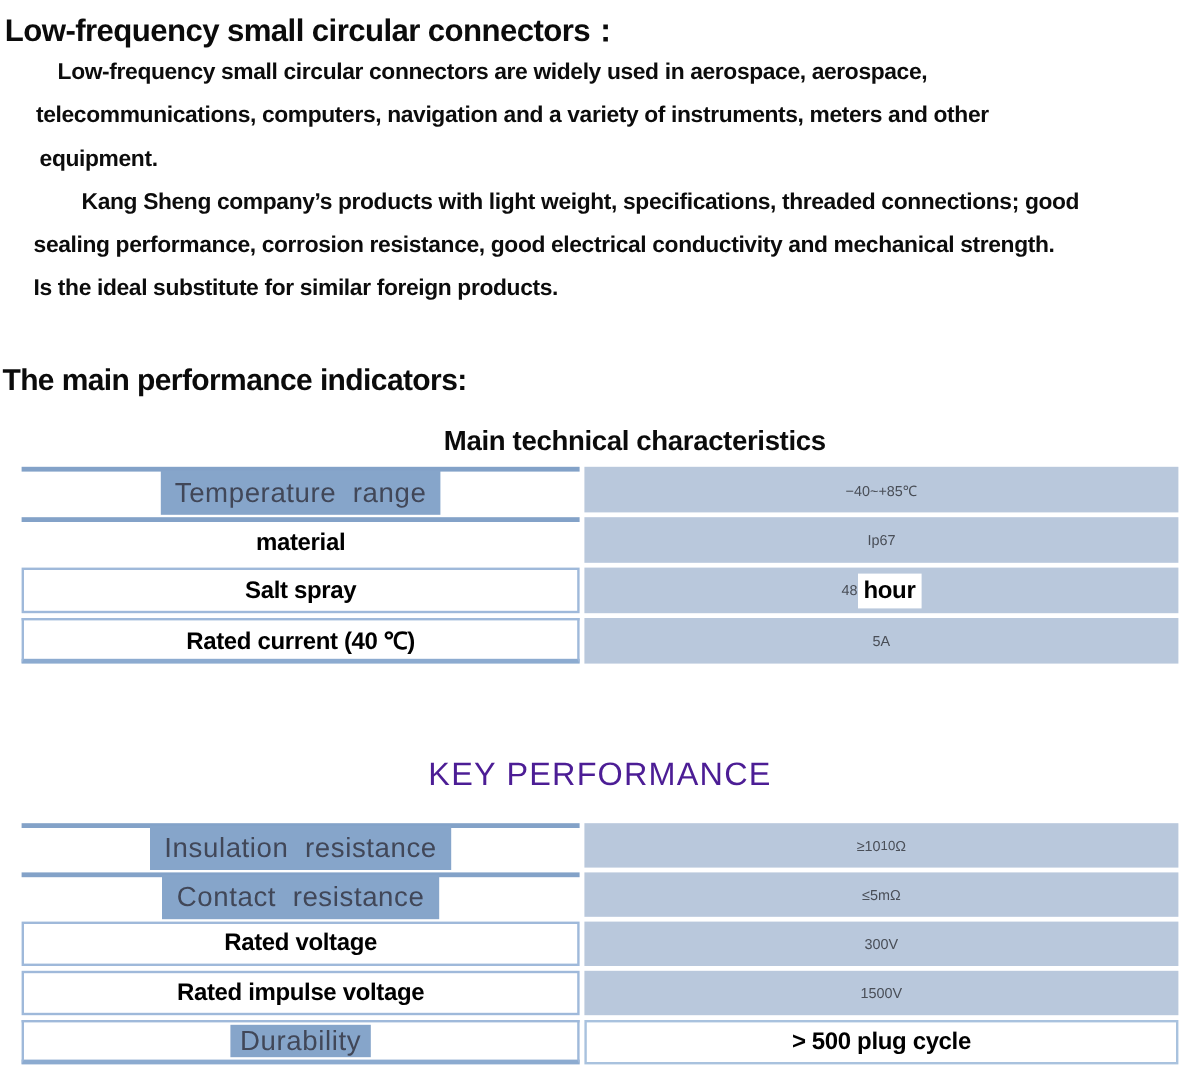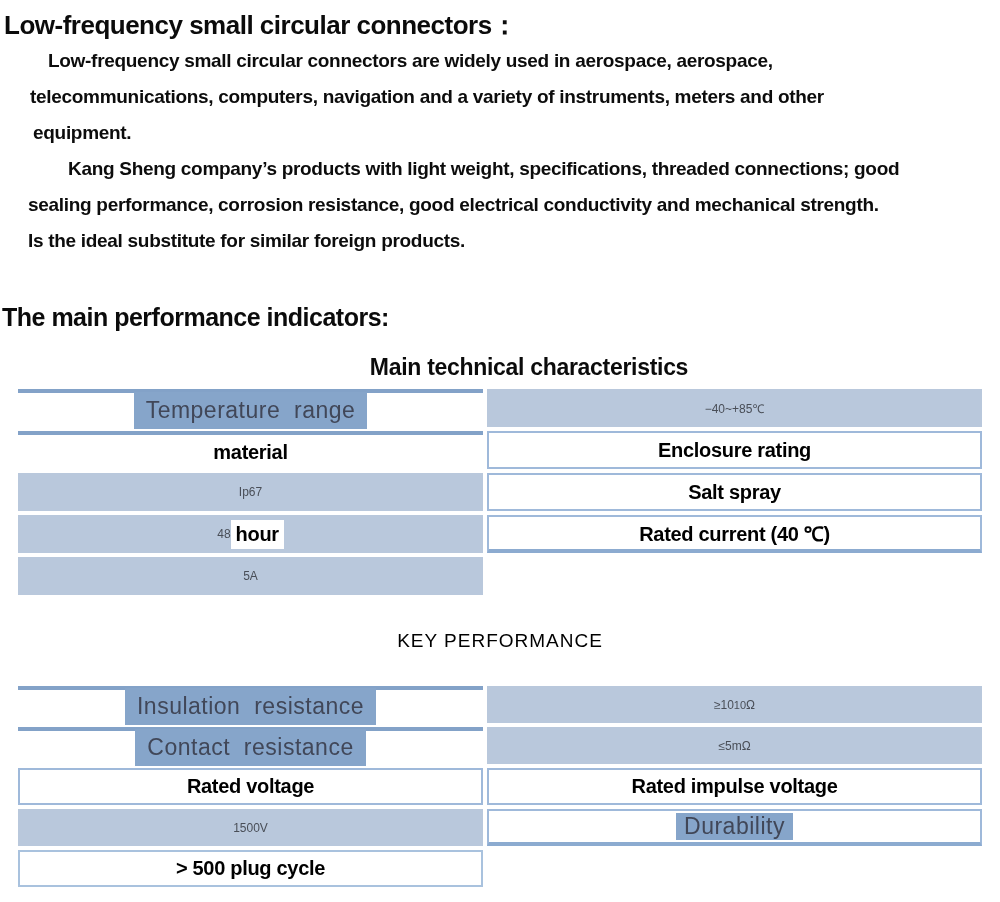--- a/index.html
+++ b/index.html
@@ -12,21 +12,21 @@
   .pl0{left:48px;top:50px;text-align:center;}
   .pl1{left:30px;top:86px;}
   .pl2{left:33px;top:122px;}
   .pl3{left:68px;top:158px;}
   .pl4{left:28px;top:194px;}
   .pl5{left:28px;top:230px;}
   .sec-heading{left:2px;top:303px;font-size:25px;font-weight:bold;color:#0b0b0b;letter-spacing:-0.5px;}
   .tbl1-title{left:18px;top:354px;width:964px;text-align:center;padding-left:58px;box-sizing:border-box;
               font-size:23px;font-weight:bold;color:#0b0b0b;letter-spacing:-0.3px;}
   .tbl2-title{left:18px;top:630px;width:964px;text-align:center;box-sizing:border-box;
-              font-size:19px;font-weight:normal;color:#000000;letter-spacing:1px;}
+              font-size:27px;font-weight:normal;color:#4c1d95;letter-spacing:1px;}
 
   
   .tbl{left:18px;width:964px;display:grid;grid-template-columns:465px 495px;column-gap:4px;row-gap:4px;}
   .tbl1{top:389px;grid-auto-rows:38px;}
   .tbl2{top:686px;grid-auto-rows:37px;}
 
   .lc{background:#ffffff;display:flex;align-items:center;justify-content:center;}
   .lc.bar{border-top:4px solid #83a2c8;}
   .lc.box{border:2px solid #9fb9da;}
   .lc.bb{border-bottom:4px solid #8cabd0;}
@@ -65,23 +65,20 @@
     <span class="hl">Temperature  range</span>
   </div>
   <div class="rc blue">
     <span class="gray">−40~+85℃</span>
   </div>
 
   <div class="lc bar">
     <span class="blk">material</span>
   </div>
 
-  <div class="lc box">
-    <span class="blk">Enclosure rating</span>
-  </div>
   <div class="rc blue">
     <span class="gray">Ip67</span>
   </div>
 
   <div class="lc box">
     <span class="blk">Salt spray</span>
   </div>
   <div class="rc blue">
     <span class="gray">48</span>
       <span class="blk hour-hl">hour</span>
@@ -111,20 +108,23 @@
   <div class="lc bar">
     <span class="hl">Contact  resistance</span>
   </div>
   <div class="rc blue">
     <span class="gray">≤5mΩ</span>
   </div>
 
   <div class="lc box">
     <span class="blk">Rated voltage</span>
   </div>
+  <div class="rc blue">
+    <span class="gray">300V</span>
+  </div>
 
   <div class="lc box">
     <span class="blk">Rated impulse voltage</span>
   </div>
   <div class="rc blue">
     <span class="gray">1500V</span>
   </div>
 
   <div class="lc box bb">
     <span class="hl hl-sm">Durability</span>

